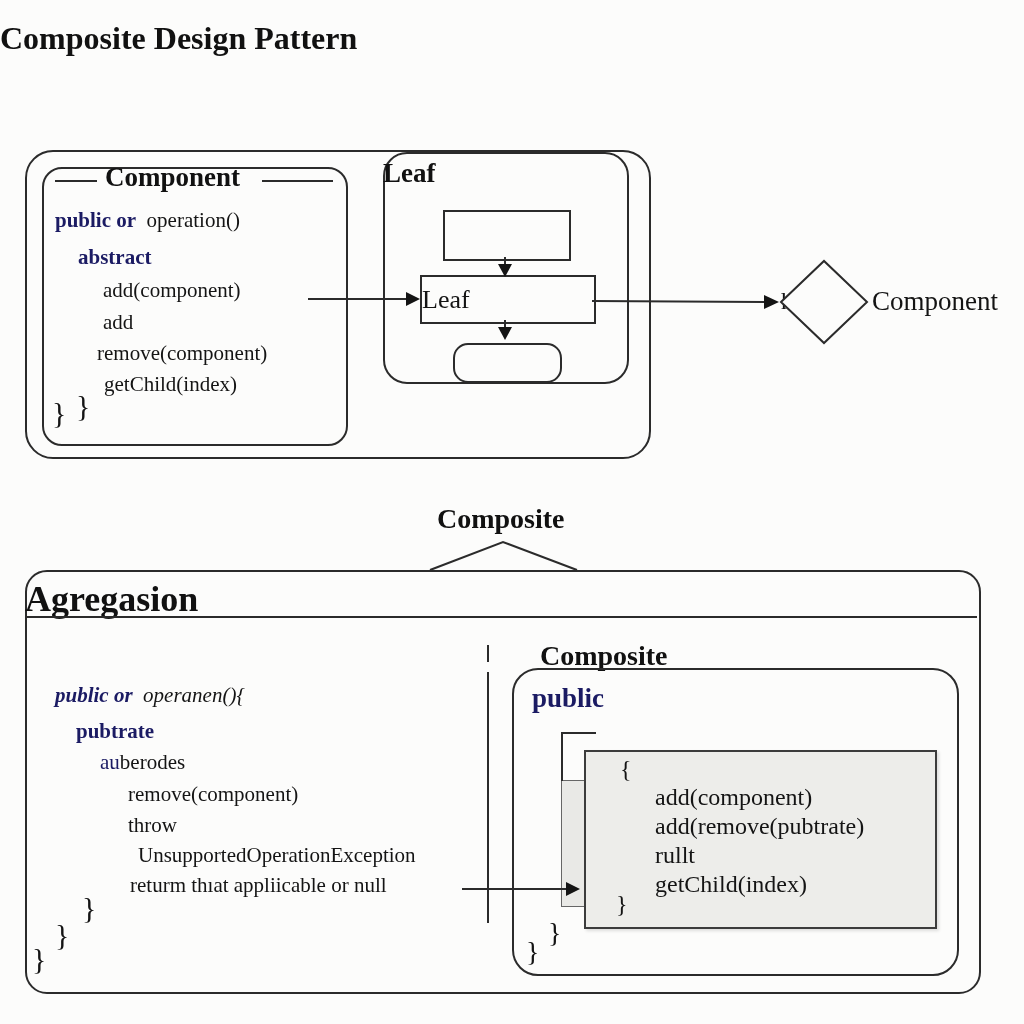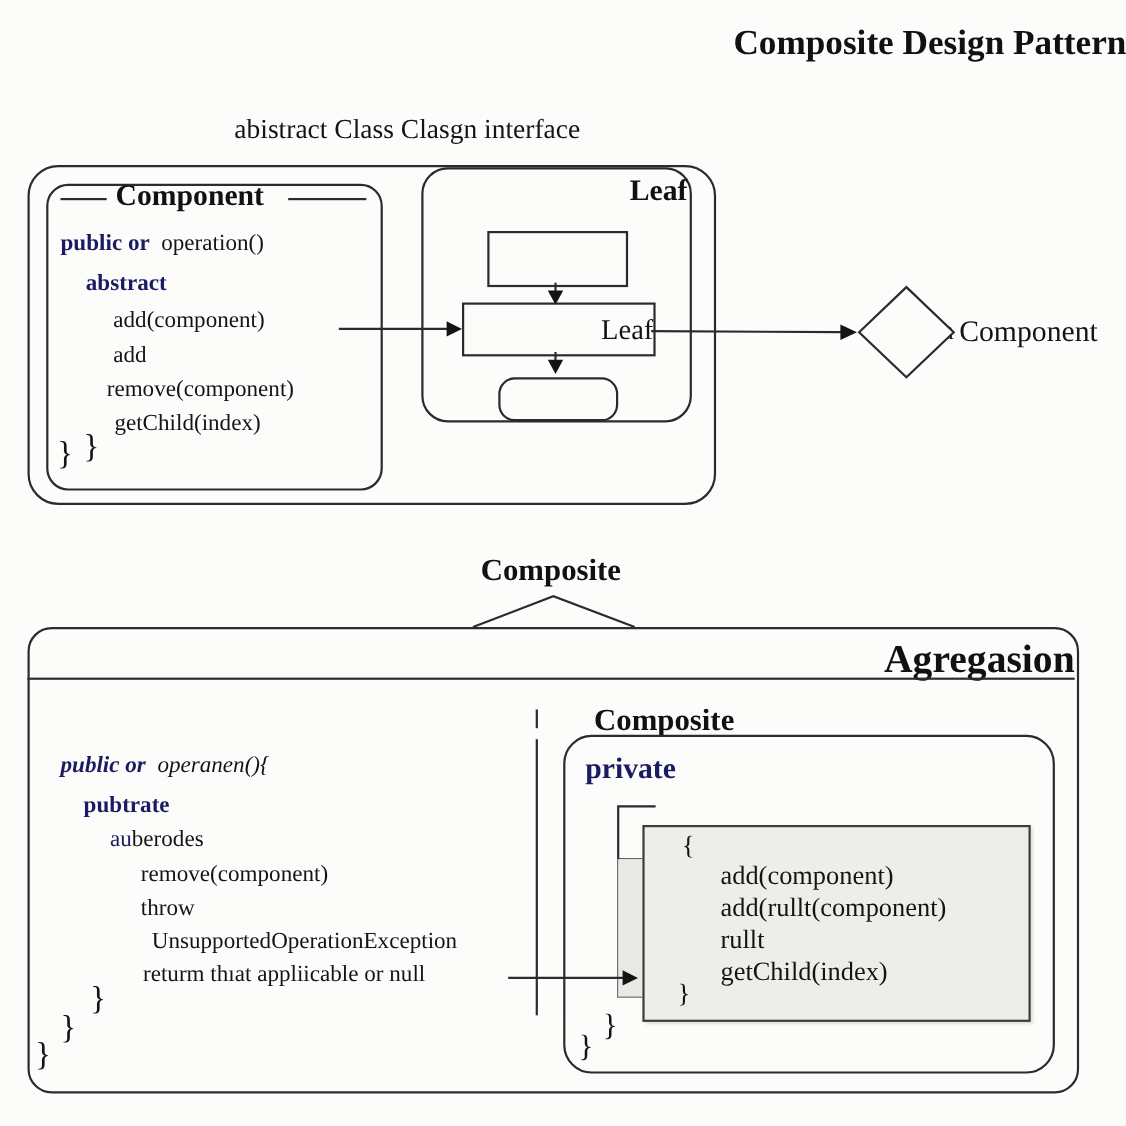--- a/index.html
+++ b/index.html
@@ -10,32 +10,31 @@
   }
   .t{position:absolute;white-space:pre;font-size:21px;line-height:1.15;color:#141414;}
   .t24{font-size:24px;}
   .kw{color:#1b1b63;font-weight:bold;}
   .kw-reg{color:#1b1b63;font-weight:normal;}
   .hdr{position:absolute;font-weight:bold;color:#111;}
   .brace{position:absolute;font-size:30px;color:#141414;line-height:1;}
   .box{position:absolute;border:2px solid #2b2b2b;background:transparent;}
   .hline{position:absolute;border-top:2px solid #2b2b2b;height:0;}
   .vline{position:absolute;border-left:2px solid #2b2b2b;width:0;}
-  .center{text-align:right;}
+  .center{text-align:left;}
   #connector-layer{position:absolute;left:0;top:0;z-index:10;pointer-events:none;}
   .graypanel{position:absolute;background:#ededea;border:2px solid #3c3c3c;box-shadow:2px 2px 3px rgba(0,0,0,0.12);}
   .graystrip{position:absolute;background:#e9e9e6;border:1.5px solid #666;}
 </style>
 </head>
 <body>
 
 <div id="canvas">
 
   <div class="hdr center" style="left:0;right:0;top:20px;font-size:32px;">Composite Design Pattern</div>
-  <div class="t" style="left:213px;top:104px;font-size:25px;">abistract Class Clasgn interface</div>
 
   <div class="box" style="left:25px;top:150px;width:622px;height:305px;border-radius:28px;"></div>
 
   <div class="box" style="left:42px;top:167px;width:302px;height:275px;border-radius:20px;"></div>
   <div class="hdr" style="left:105px;top:162px;font-size:27px;">Component</div>
   <div class="hline" style="left:55px;top:180px;width:42px;"></div>
   <div class="hline" style="left:262px;top:180px;width:71px;"></div>
 
   <div class="t" style="left:55px;top:208px;"><span class="kw">public or</span><span>  operation()</span></div>
   <div class="t" style="left:78px;top:245px;"><span class="kw">abstract</span><span></span></div>
@@ -70,28 +69,28 @@
   <div class="t" style="left:130px;top:873px;"><span class="kw"></span><span>returm thıat appliicable or null</span></div>
   <div class="brace" style="left:82px;top:893px;">}</div>
   <div class="brace" style="left:55px;top:920px;">}</div>
   <div class="brace" style="left:32px;top:944px;">}</div>
 
   <div class="vline" style="left:487px;top:645px;height:17px;"></div>
   <div class="vline" style="left:487px;top:672px;height:251px;"></div>
 
   <div class="hdr" style="left:540px;top:640px;font-size:28px;">Composite</div>
   <div class="box" style="left:512px;top:668px;width:443px;height:304px;border-radius:26px;"></div>
-  <div class="hdr" style="left:532px;top:683px;font-size:27px;color:#1b1b63;">private</div>
+  <div class="hdr" style="left:532px;top:683px;font-size:27px;color:#1b1b63;">public</div>
   <div class="t" style="left:603px;top:718px;margin-top:40px;">children</div>
 
   <div class="graystrip" style="left:561px;top:780px;width:23px;height:125px;"></div>
   <div class="graypanel" style="left:584px;top:750px;width:349px;height:175px;"></div>
   <div class="t t24" style="left:620px;top:756px;">{</div>
   <div class="t t24" style="left:655px;top:784px;">add(component)</div>
-  <div class="t t24" style="left:655px;top:813px;">add(rullt(component)</div>
+  <div class="t t24" style="left:655px;top:813px;">add(remove(pubtrate)</div>
   <div class="t t24" style="left:655px;top:842px;">rullt</div>
   <div class="t t24" style="left:655px;top:871px;">getChild(index)</div>
   <div class="t t24" style="left:616px;top:891px;">}</div>
   <div class="brace" style="left:548px;top:919px;font-size:28px;">}</div>
   <div class="brace" style="left:526px;top:938px;font-size:28px;">}</div>
 
   <svg id="connector-layer" width="1024" height="1024" viewBox="0 0 1024 1024">
 
     <line x1="308" y1="299" x2="408" y2="299" stroke="#2b2b2b" stroke-width="2"></line>
     <polygon points="406,292 420,299 406,306" fill="#141414"></polygon>

